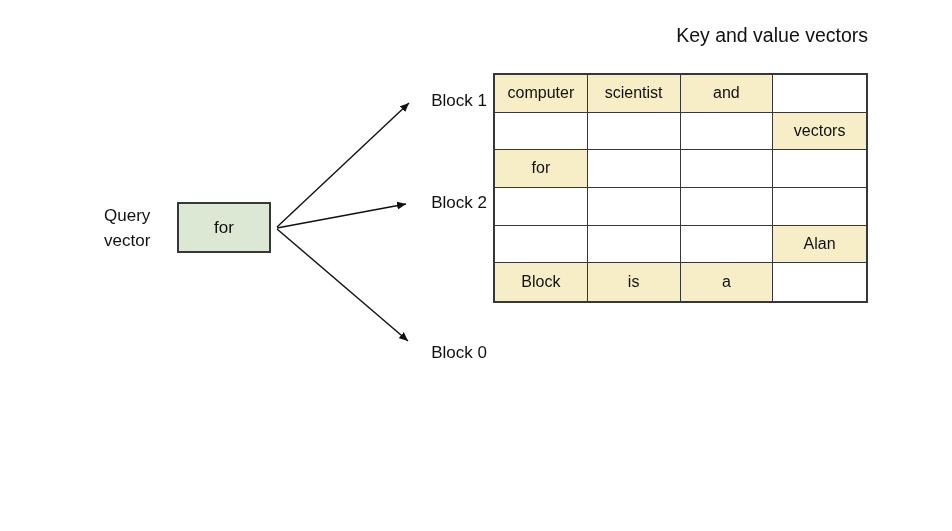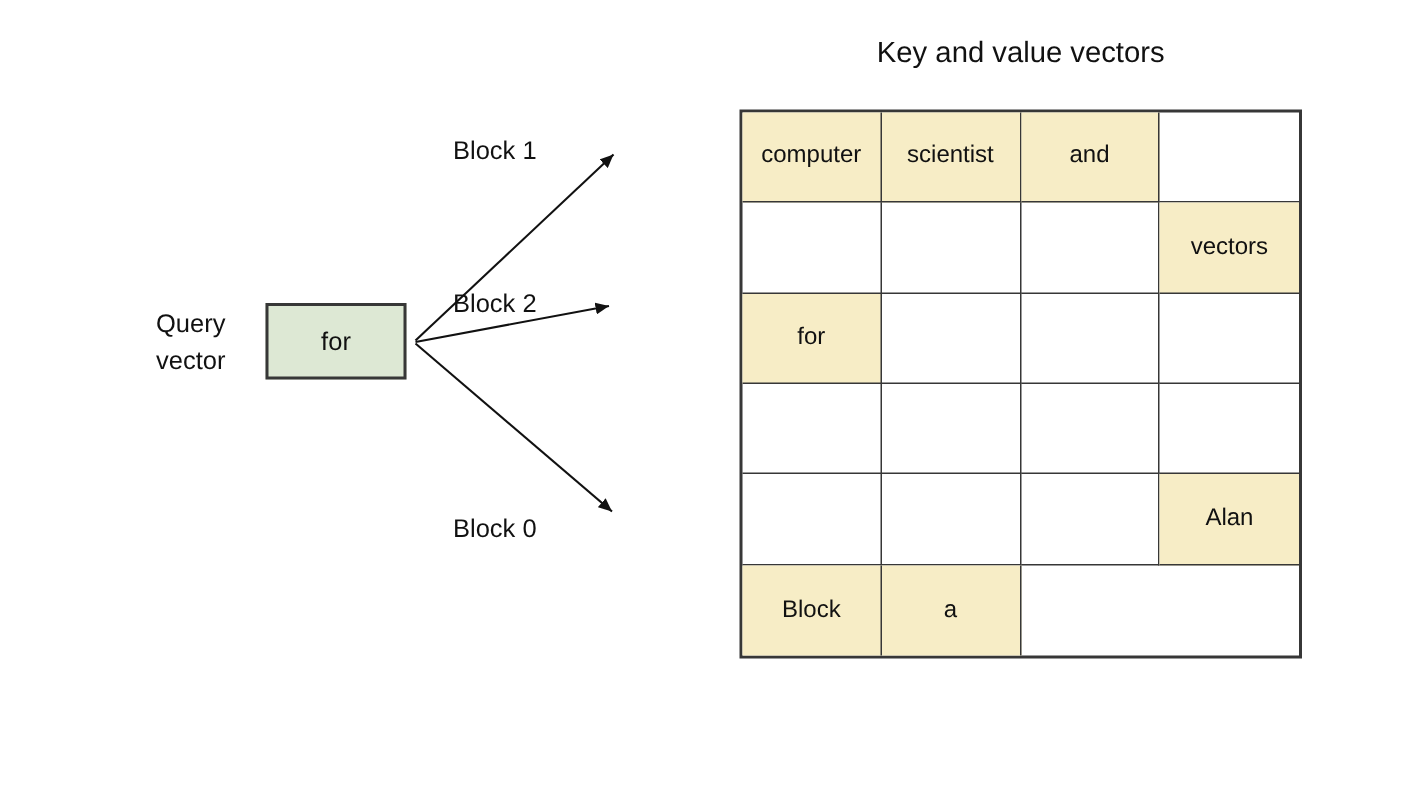--- a/index.html
+++ b/index.html
@@ -20,21 +20,21 @@
     width: 952px;
     height: 531px;
     background: var(--background);
     overflow: hidden;
   }
   .title {
     position: absolute;
     left: 493px;
     top: 24px;
     width: 375px;
-    text-align: center;
+    text-align: right;
     font-size: 19.5px;
     color: var(--text);
     white-space: nowrap;
   }
   .query-label {
     position: absolute;
     left: 104px;
     top: 203px;
     font-size: 17px;
     line-height: 25px;
@@ -58,35 +58,35 @@
     position: absolute;
     left: 0; top: 0;
     width: 952px;
     height: 531px;
     pointer-events: none;
   }
   .block-label {
     position: absolute;
     left: 302px;
     width: 185px;
-    text-align: left;
+    text-align: right;
     font-size: 17px;
     line-height: 18px;
     white-space: nowrap;
     color: var(--text);
   }
   .block-label.b1 { top: 92px; }
   .block-label.b2 { top: 194px; }
   .block-label.b0 { top: 344px; }
   .kv-table {
     position: absolute;
     left: 493px;
     top: 73px;
     width: 375px;
-    height: 366px;
+    height: 230px;
     border: 2px solid var(--line);
     background: var(--background);
     display: grid;
     grid-template-columns: repeat(4, 1fr);
     grid-template-rows: repeat(6, 1fr);
   }
   .cell {
     border-right: 1.5px solid var(--line);
     border-bottom: 1.5px solid var(--line);
     display: flex;
@@ -151,16 +151,17 @@
     <div class="cell"></div>
     <div class="cell"></div>
 
     <div class="cell"></div>
     <div class="cell"></div>
     <div class="cell"></div>
     <div class="cell"></div>
 
     <div class="cell hl">Alan</div>
     <div class="cell hl">Block</div>
+    <div class="cell hl">is</div>
     <div class="cell hl">a</div>
   </div>
 
 </div>
 
 </body></html>

